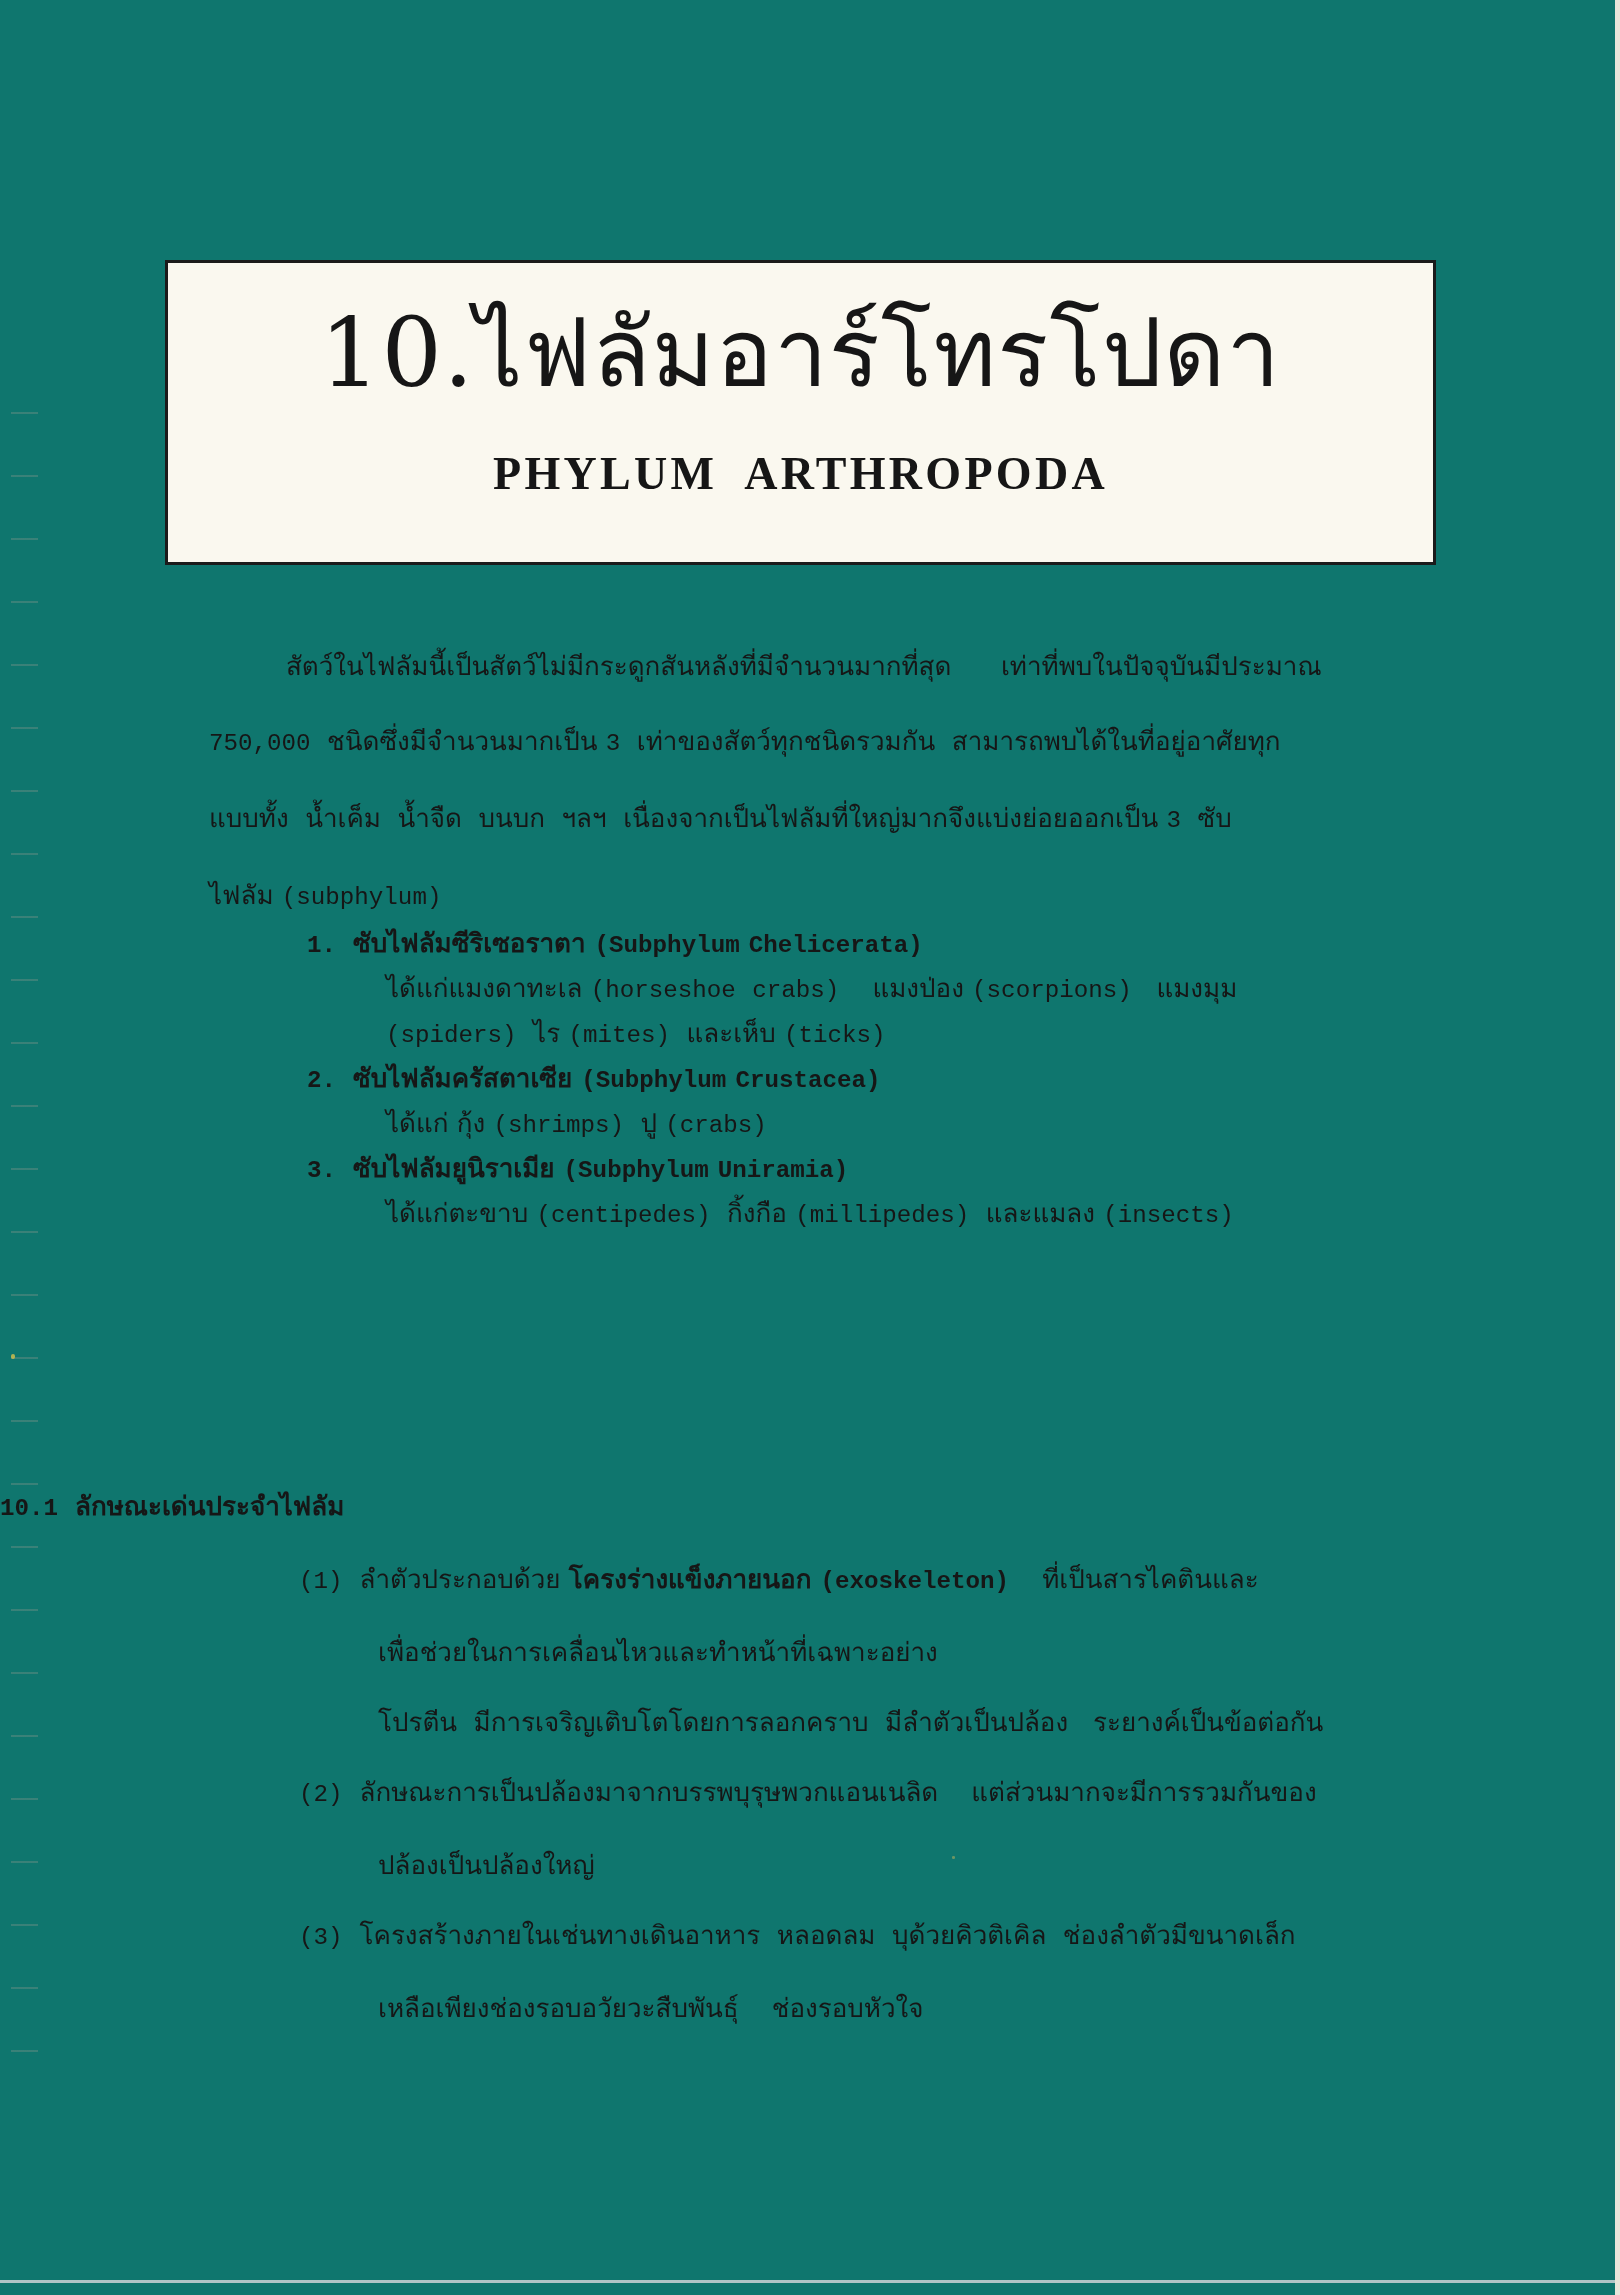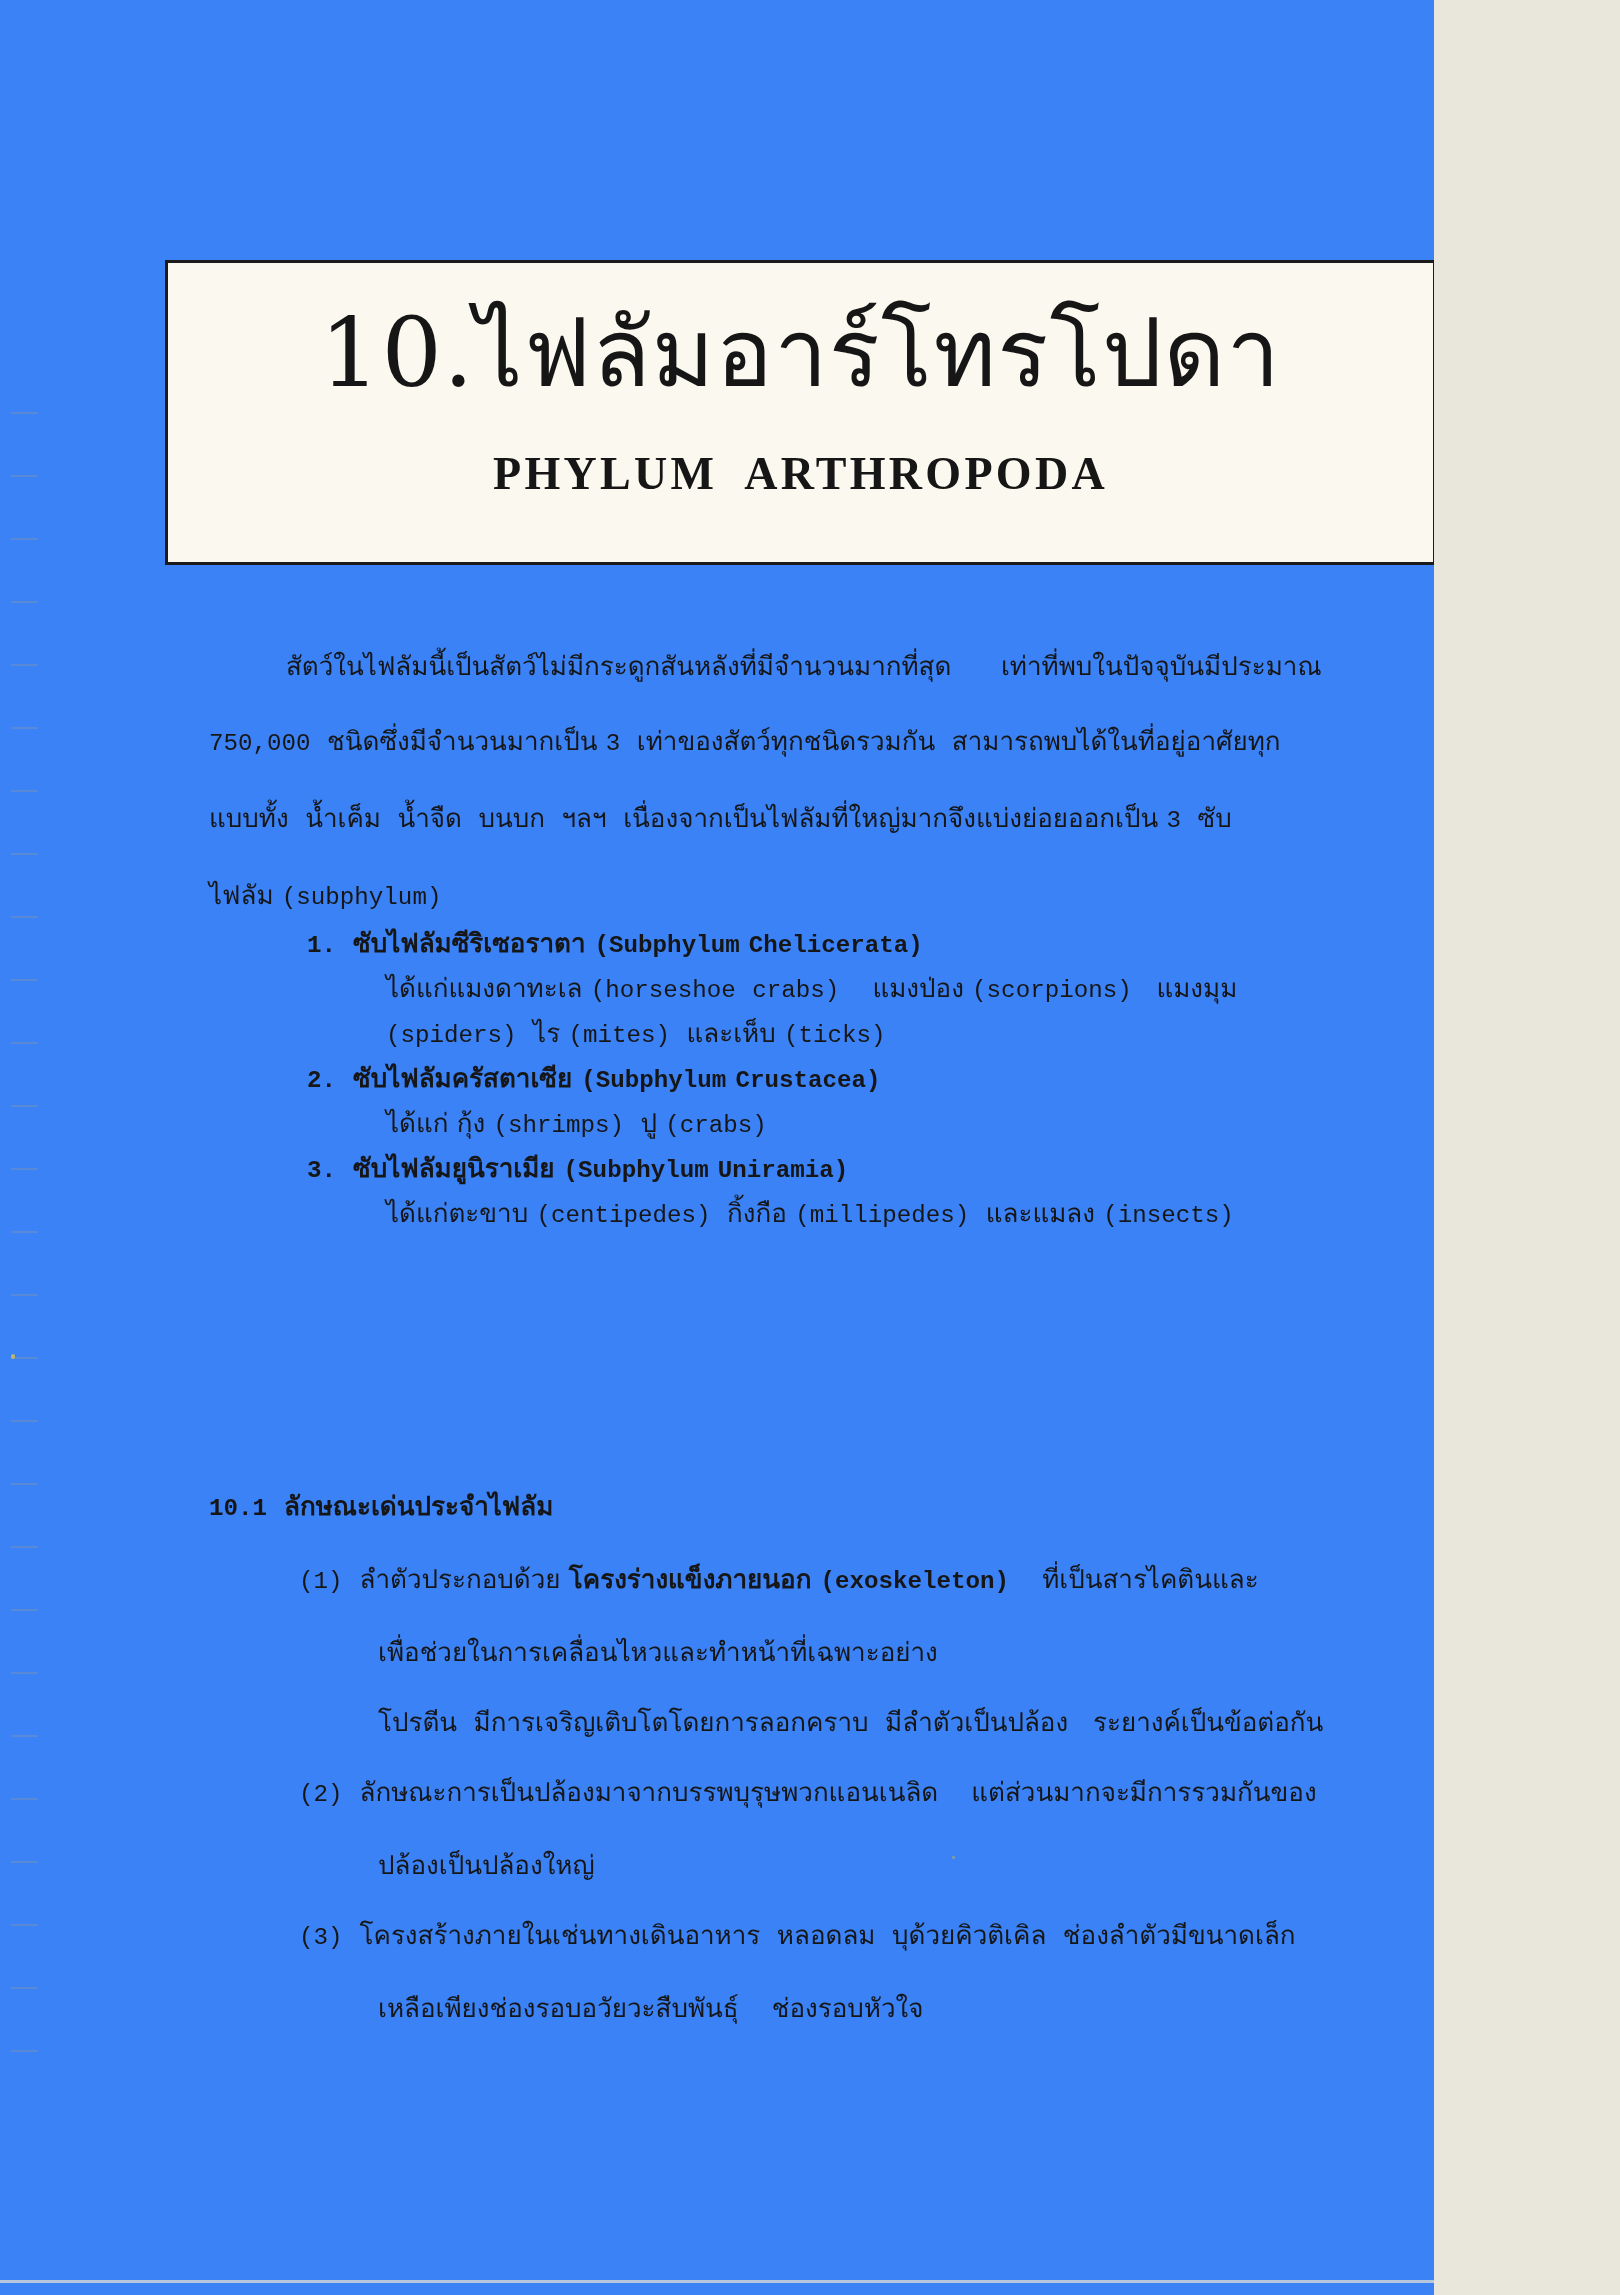--- a/index.html
+++ b/index.html
@@ -1,21 +1,21 @@
 <!DOCTYPE html>
 <html style="font-size:10.5px"><head>
 <meta charset="utf-8">
 <style>
   html, body { margin: 0; padding: 0; }
   body { background: #e9e6db; }
   .page {
     position: relative;
-    width: 1434px;
+    width: 1615px;
     height: 2295px;
-    background: #3b82f6;
+    background: #0f766e;
     overflow: hidden;
     font-family: "DejaVu Sans", "Liberation Sans", sans-serif;
     color: #161616;
   }
   
   .binder-marks {
     position: absolute;
     left: 10.5px; top: 412px;
     width: 27.5px; height: 1673px;
     background: repeating-linear-gradient(
@@ -83,21 +83,21 @@
   .subphyla .heading { padding-left: 299px; }
   .subphyla .detail  { padding-left: 378px; }
   .num { margin-right: 17px; }
 
   .section {
     position: absolute;
     left: 0; top: 1471px;
     width: 1595px;
     line-height: 70px;
   }
-  .section .sec-heading { padding-left: 209px; }
+  .section .sec-heading { }
   .section .item-line { padding-left: 299px; }
   .section .detail    { padding-left: 378px; }
 </style>
 </head>
 <body>
 
 <div class="page">
 
   <div class="binder-marks"></div>
   <div class="speck speck-1"></div>

